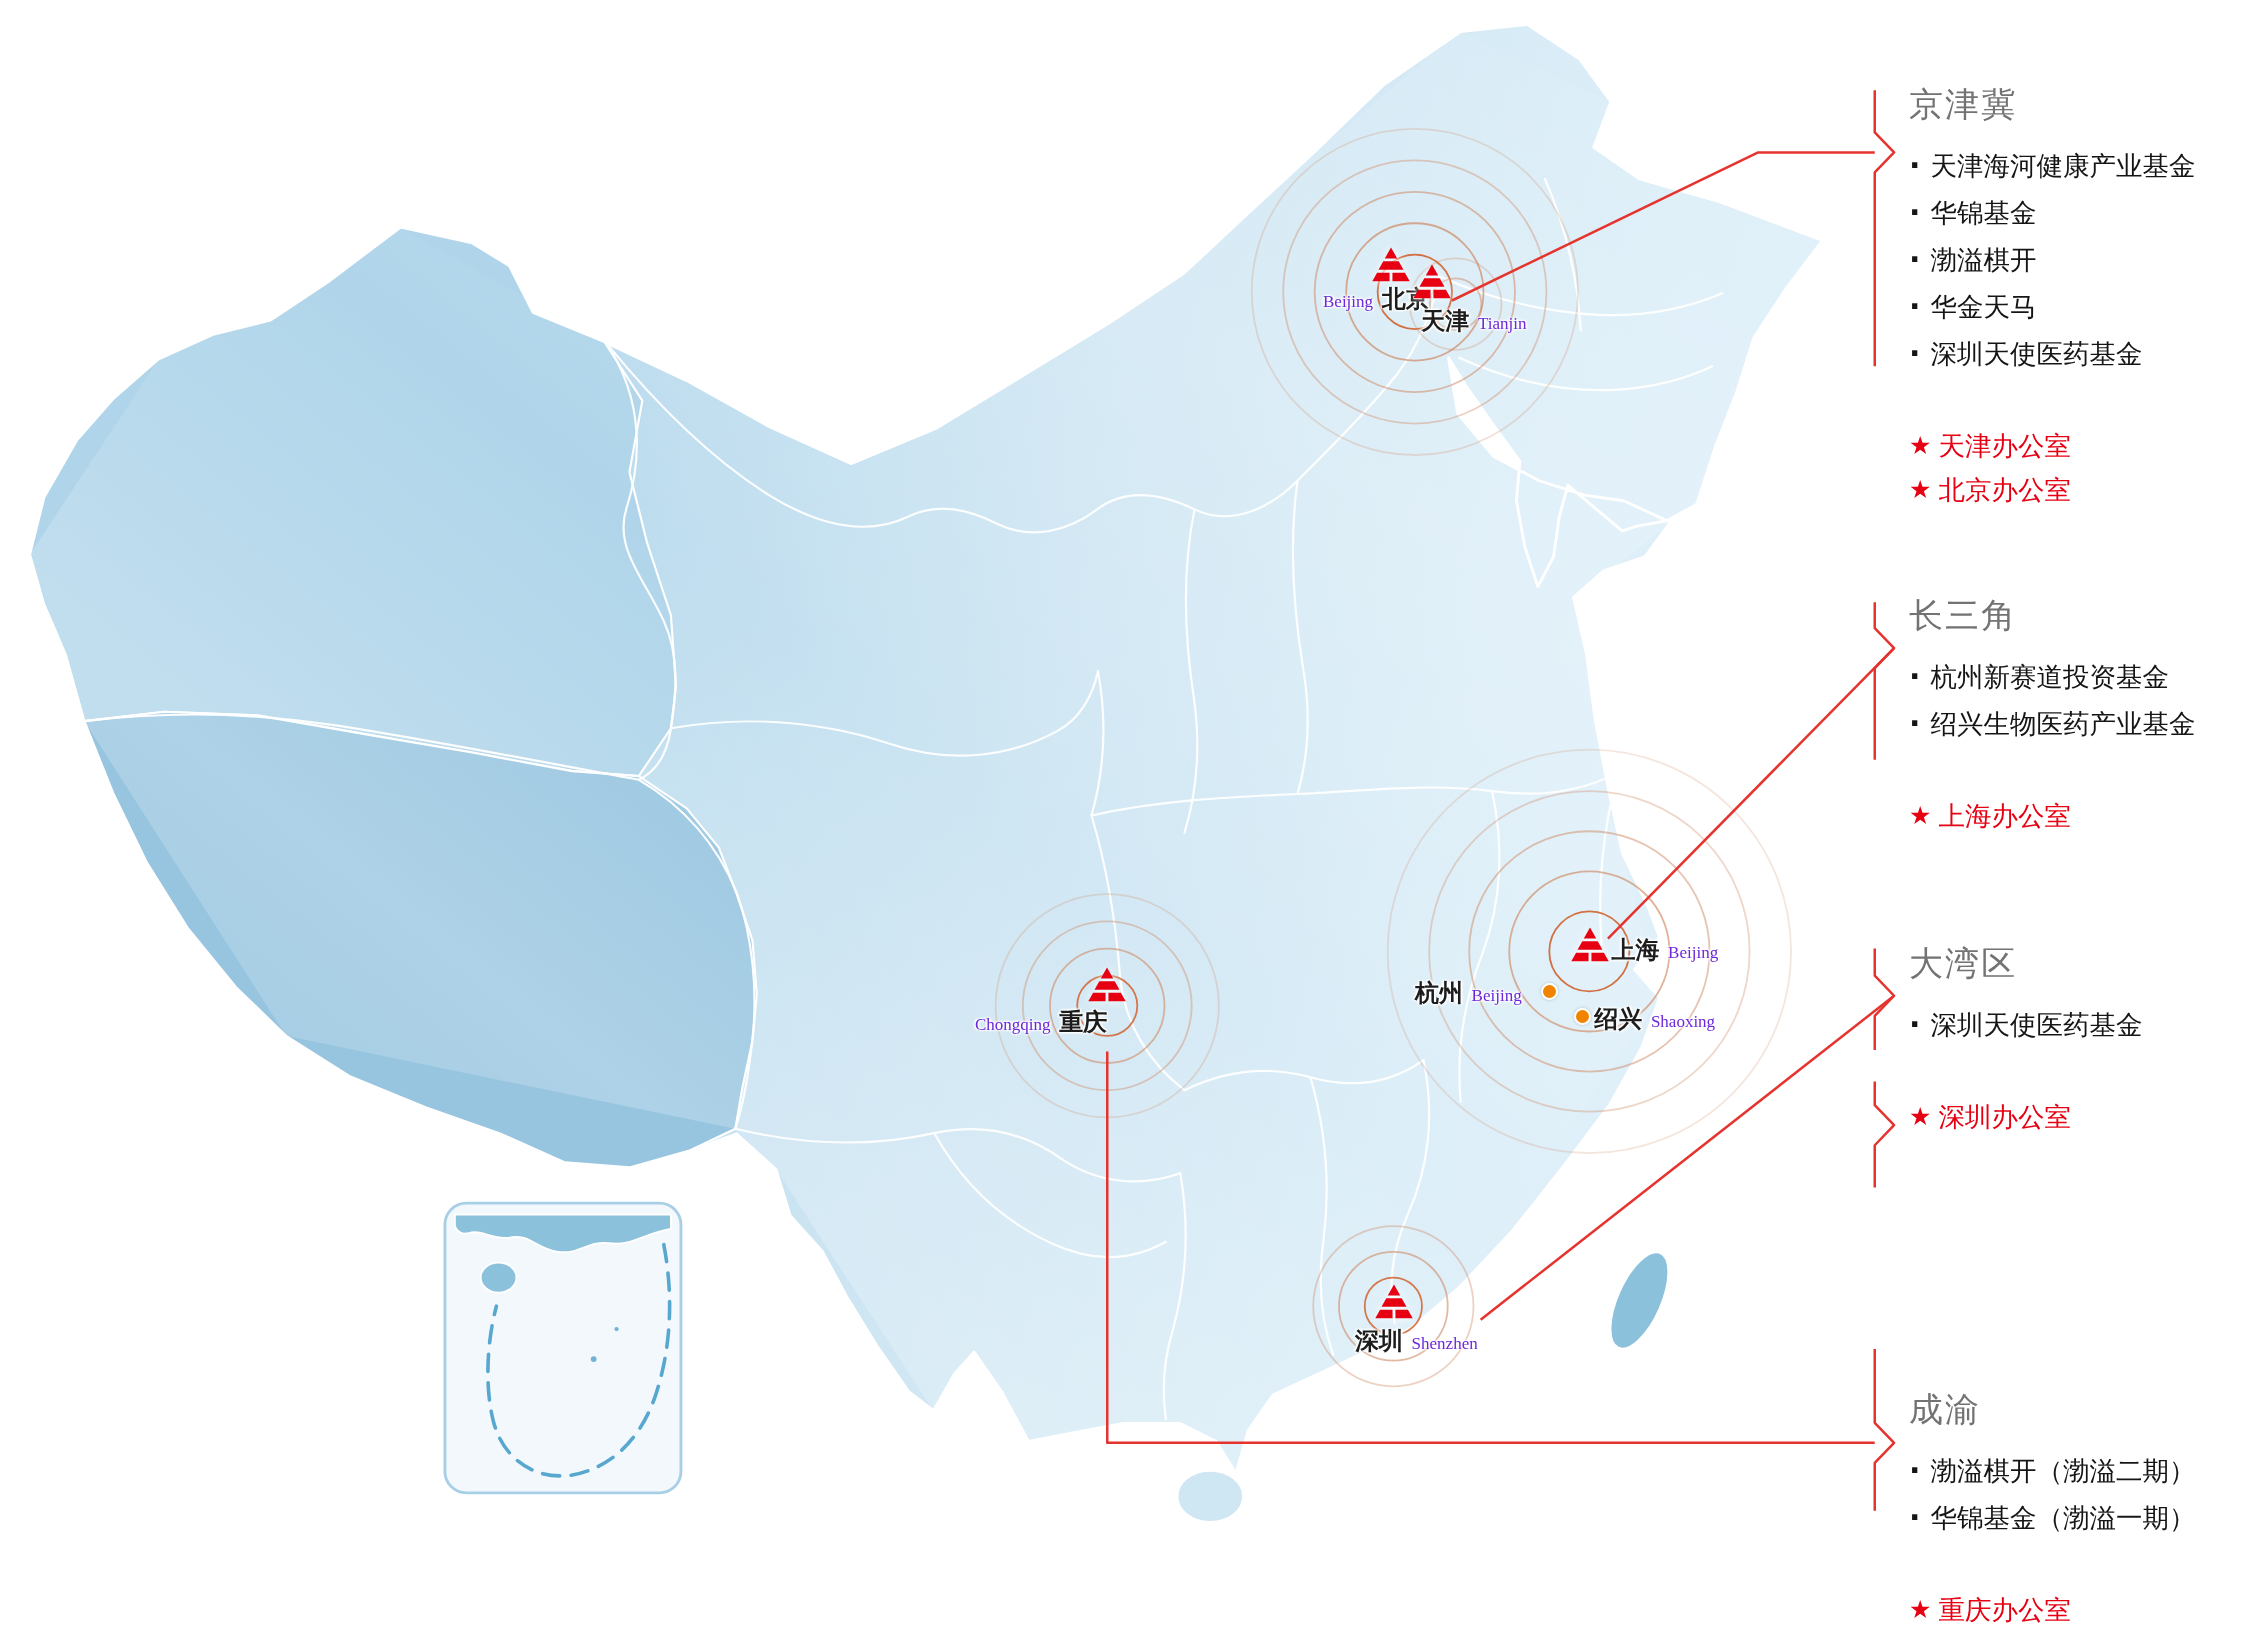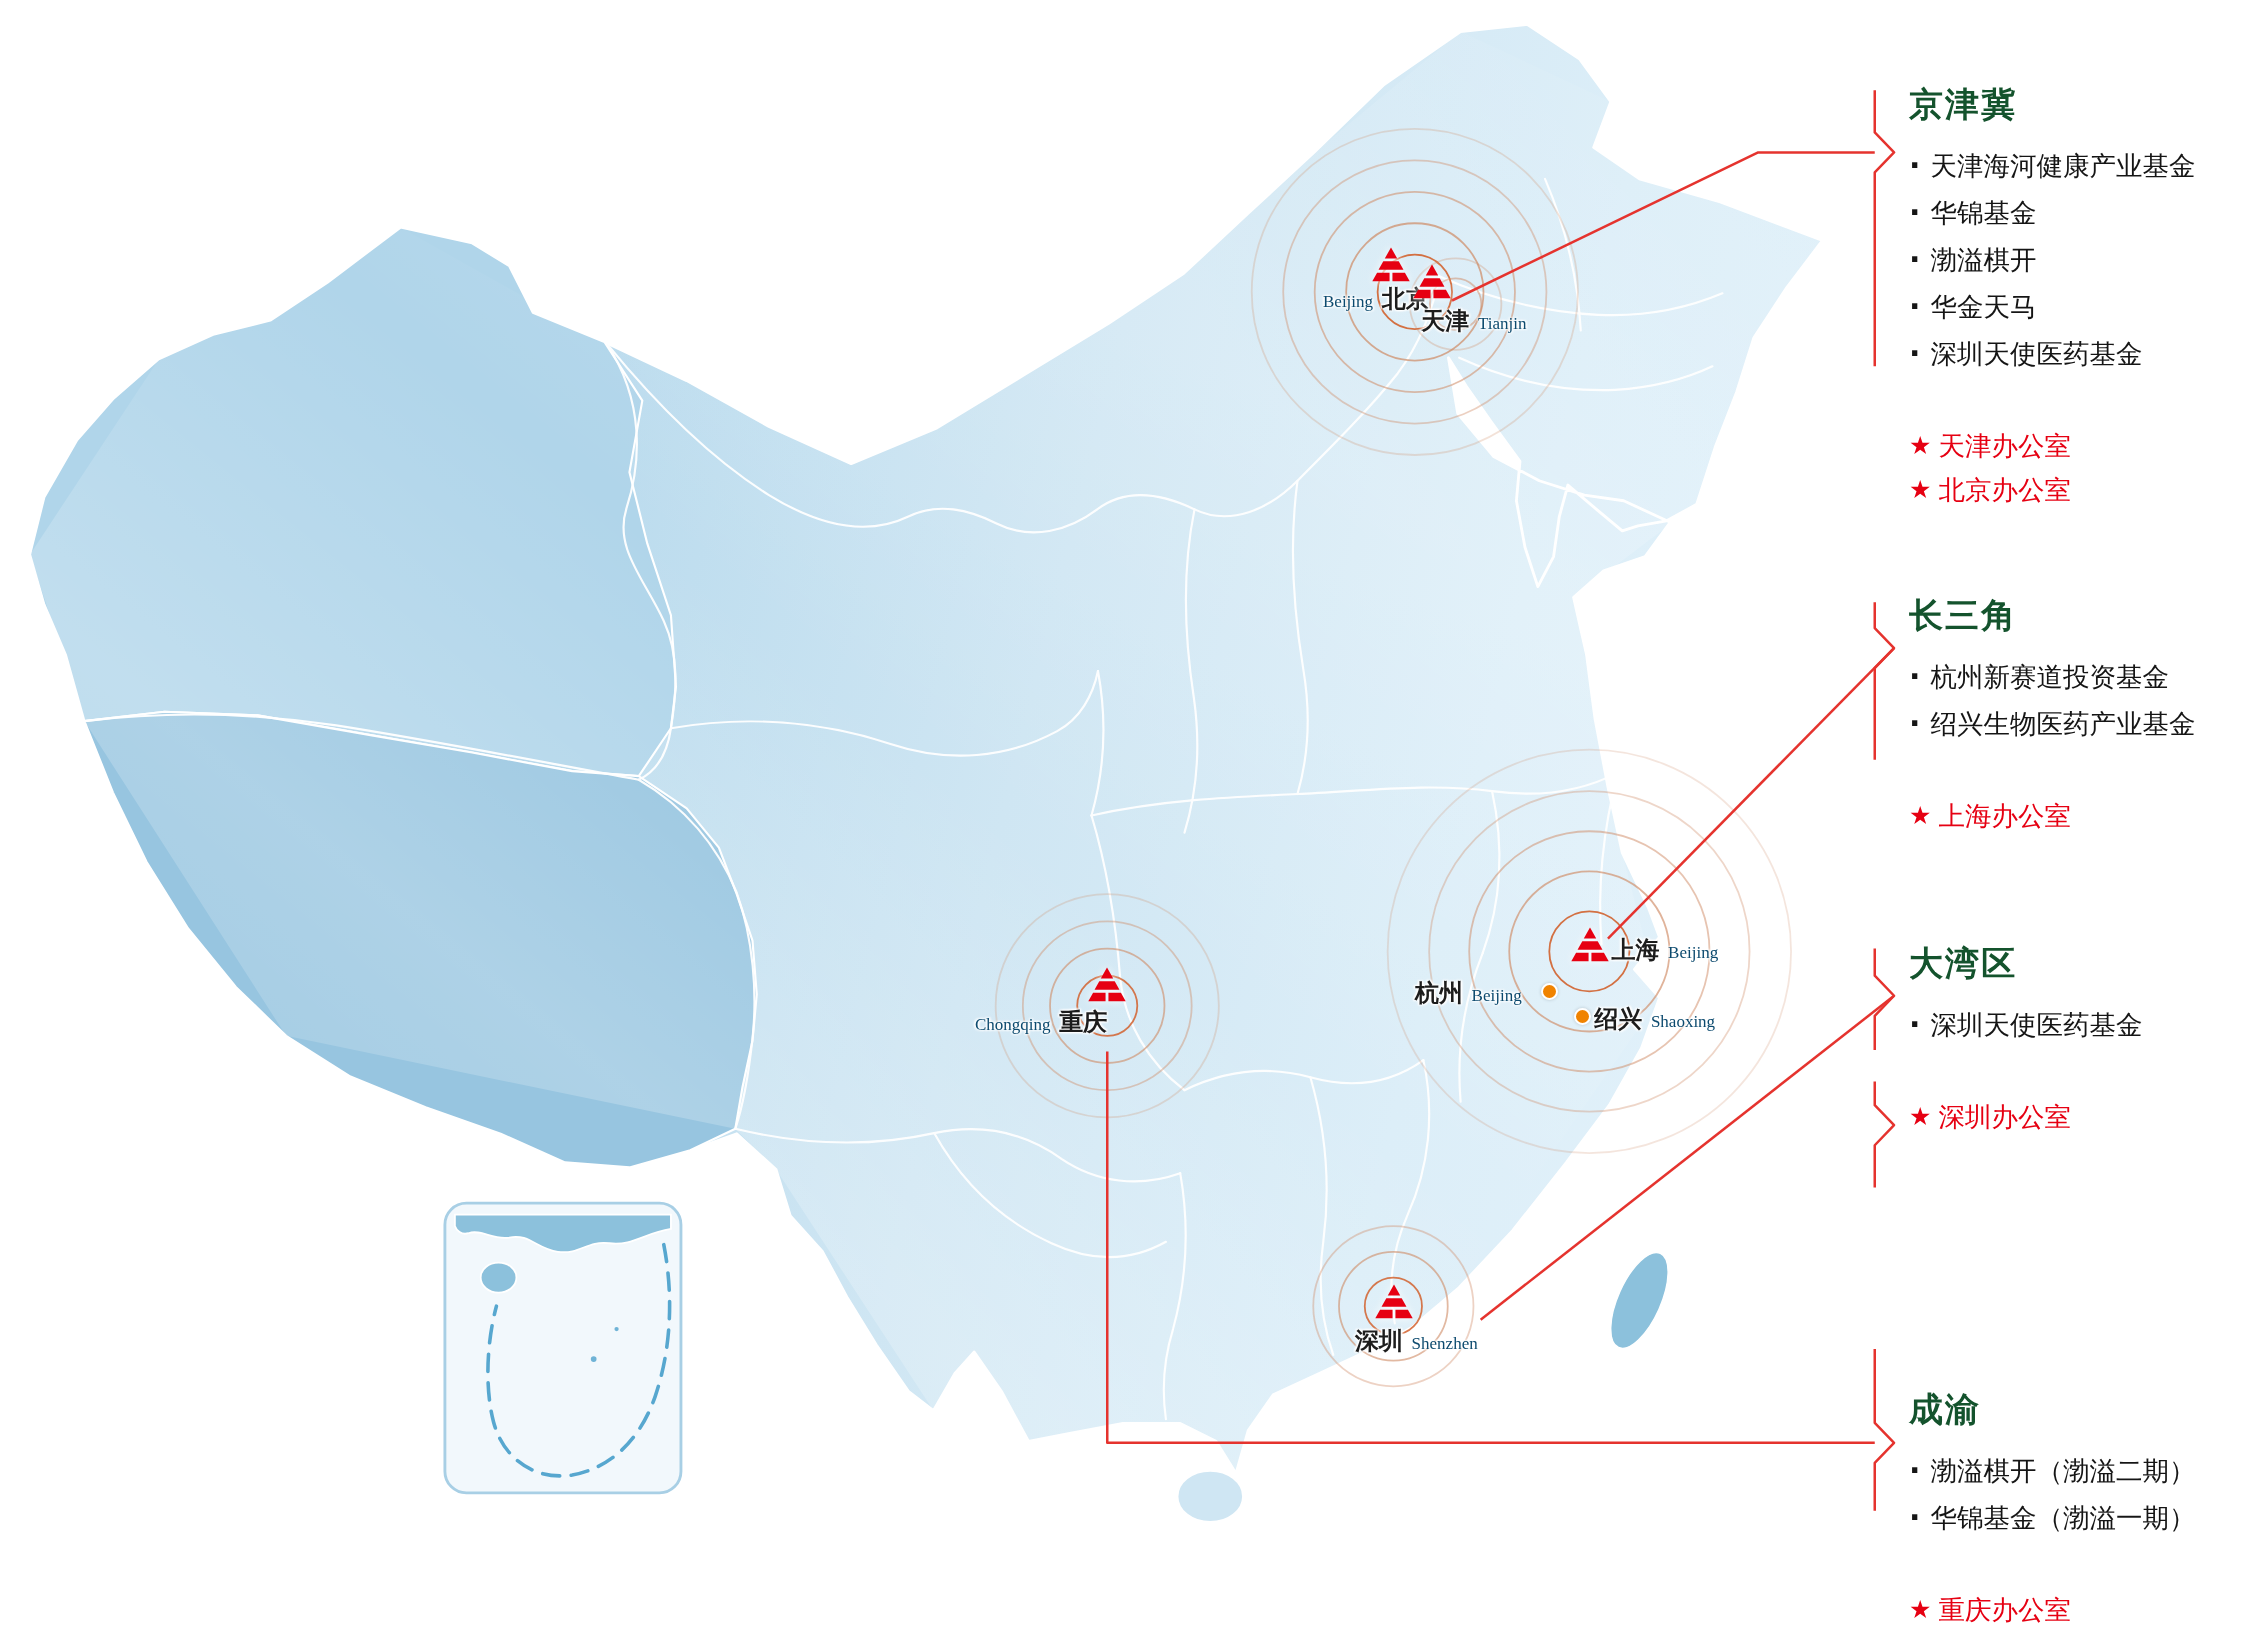--- a/index.html
+++ b/index.html
@@ -12,26 +12,26 @@
 
   
   .city{position:absolute;width:0;height:0;}
   .logo{position:absolute;width:44px;height:39px;left:-22px;top:-19.3px;
         filter:drop-shadow(0 0 4.3px rgba(255,255,255,.95));}
   .dotm{position:absolute;width:13px;height:13px;left:-6.4px;top:-6.4px;border-radius:50%;
         background:#f08300;border:2.9px solid #ffffff;box-shadow:0 0 3.6px rgba(0,0,0,.18);}
   .clabel{position:absolute;display:flex;align-items:baseline;gap:8.6px;white-space:nowrap;}
   .zh{font-size:24px;font-weight:700;color:#1c1c1c;
       text-shadow:-1.4px -1.4px 2.1px #fff,1.4px -1.4px 2.1px #fff,-1.4px 1.4px 2.1px #fff,1.4px 1.4px 2.1px #fff;}
-  .en{font-size:17px;color:#0c4a6e;font-family:"Liberation Serif","DejaVu Serif",serif;
+  .en{font-size:17px;color:#6d28d9;font-family:"Liberation Serif","DejaVu Serif",serif;
       text-shadow:-1.4px -1.4px 2.1px #fff,1.4px -1.4px 2.1px #fff,-1.4px 1.4px 2.1px #fff,1.4px 1.4px 2.1px #fff;}
 
   
   .sec{position:absolute;left:1909px;width:353px;}
-  .sec-title{margin:0 0 18.6px 0;font-size:34px;line-height:40px;font-weight:700;color:#14532d;letter-spacing:2.1px;}
+  .sec-title{margin:0 0 18.6px 0;font-size:34px;line-height:40px;font-weight:400;color:#737373;letter-spacing:2.1px;}
   .fund{display:flex;align-items:center;height:47px;font-size:26.5px;color:#151515;}
   .bullet{margin-right:10px;font-size:30px;font-weight:700;line-height:1;color:#151515;}
   .offices{margin-top:46px;}
   .office{display:flex;align-items:center;height:44px;font-size:26.5px;font-weight:500;color:#e60012;}
   .star{margin-right:7.2px;font-size:25px;line-height:1;}
 </style>
 </head>
 <body>
 
 <div class="canvas">

